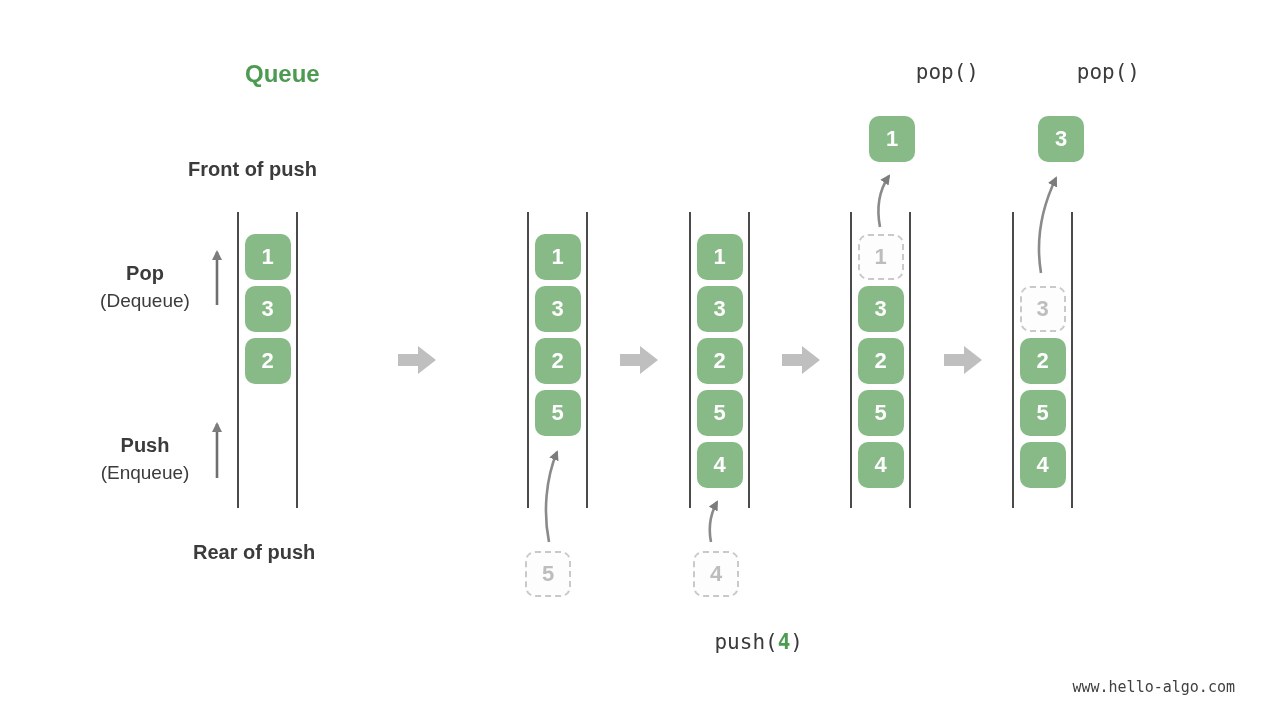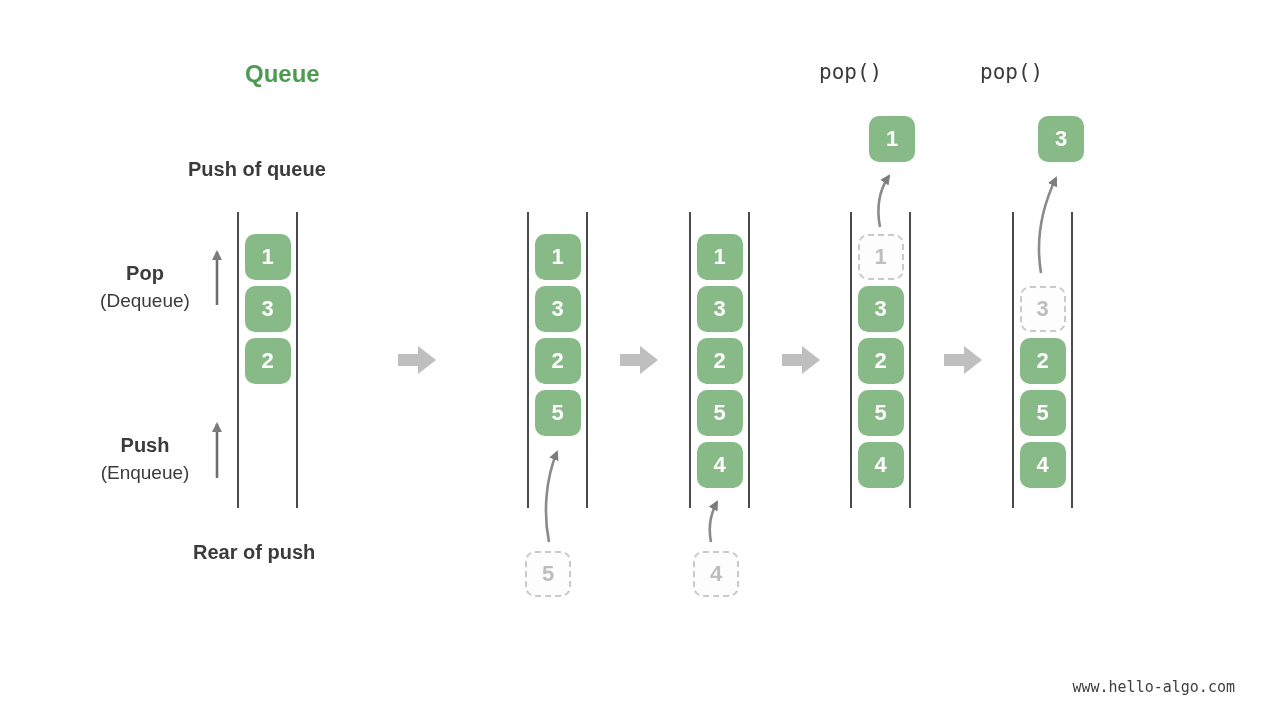--- a/index.html
+++ b/index.html
@@ -19,33 +19,33 @@
   .ghost{position:absolute;left:50%;margin-left:-23px;width:42px;height:42px;
          background:#fdfdfd;border:2px dashed #c9c9c9;border-radius:10px;color:#bdbdbd;
          font-size:22px;font-weight:bold;line-height:42px;text-align:center;}
   .free{position:absolute;width:46px;height:46px;background:#87ba87;border-radius:10px;
         color:#ffffff;font-size:22px;font-weight:bold;line-height:46px;text-align:center;}
   .free-ghost{position:absolute;width:42px;height:42px;background:#fdfdfd;
         border:2px dashed #c9c9c9;border-radius:10px;color:#bdbdbd;font-size:22px;
         font-weight:bold;line-height:42px;text-align:center;}
   .mono{font-family:"DejaVu Sans Mono",monospace;color:#3b3b3b;font-size:21px;}
   .mono .arg{color:#4d9a51;font-weight:bold;}
-  .op-label{width:160px;text-align:left;}
+  .op-label{width:160px;text-align:right;}
   .watermark{font-family:"DejaVu Sans Mono",monospace;font-size:15px;color:#404040;
              width:240px;text-align:right;}
   svg.overlay{position:absolute;left:0;top:0;width:1280px;height:720px;pointer-events:none;}
 </style>
 </head>
 <body>
 
 <div class="canvas">
 
   <div class="abs title" style="left:229px;top:60px;">Queue</div>
 
-  <div class="abs side-label" style="left:188px;top:158px;">Push of queue</div>
+  <div class="abs side-label" style="left:188px;top:158px;">Front of push</div>
 
   <div class="abs dir-block" style="left:85px;top:432px;">
     <div class="main">Push</div>
     <div class="sub">(Enqueue)</div>
   </div>
 
   <div class="abs dir-block" style="left:85px;top:260px;">
     <div class="main">Pop</div>
     <div class="sub">(Dequeue)</div>
   </div>
@@ -67,20 +67,21 @@
   <div class="free-ghost" style="left:525px;top:551px;">5</div>
 
   <div class="queue-col" style="left:689px;">
     <div class="cell" style="top:22px;">1</div>
     <div class="cell" style="top:74px;">3</div>
     <div class="cell" style="top:126px;">2</div>
     <div class="cell" style="top:178px;">5</div>
     <div class="cell" style="top:230px;">4</div>
   </div>
   <div class="free-ghost" style="left:693px;top:551px;">4</div>
+  <div class="abs mono op-label" style="left:643px;top:630px;"><span>push(</span><span class="arg">4</span><span>)</span></div>
 
   <div class="queue-col" style="left:850px;">
     <div class="ghost" style="top:22px;">1</div>
     <div class="cell" style="top:74px;">3</div>
     <div class="cell" style="top:126px;">2</div>
     <div class="cell" style="top:178px;">5</div>
     <div class="cell" style="top:230px;">4</div>
   </div>
   <div class="free" style="left:869px;top:116px;">1</div>
   <div class="abs mono op-label" style="left:819px;top:60px;">pop()</div>

